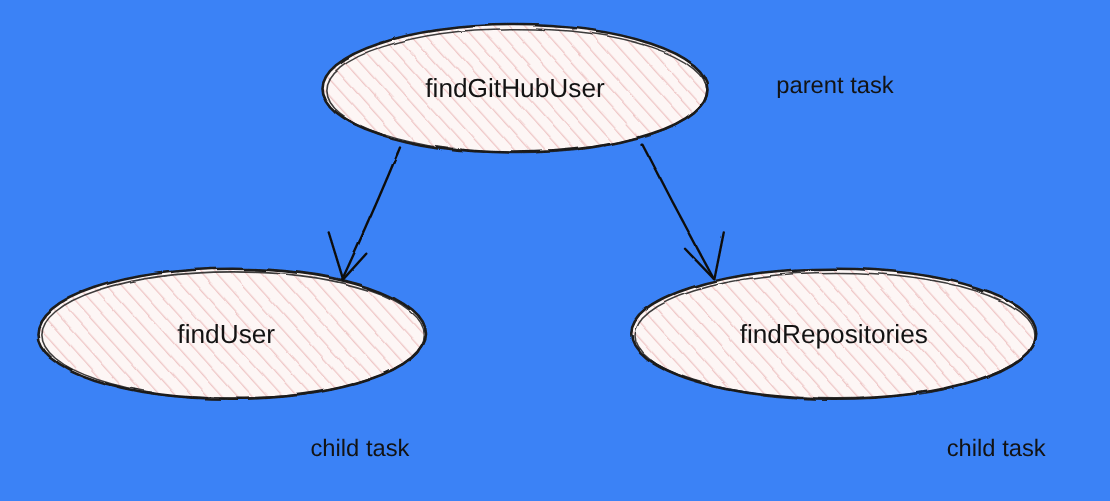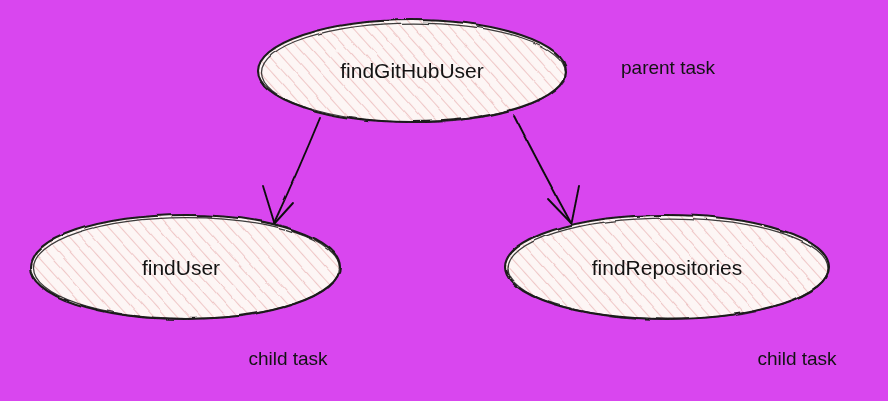--- a/index.html
+++ b/index.html
@@ -7,21 +7,21 @@
     padding: 0;
     background: #ffffff;
   }
   body {
     font-family: "Liberation Sans", sans-serif;
   }
   #canvas {
     position: relative;
     width: 888px;
     height: 401px;
-    background: #d946ef;
+    background: #3b82f6;
     overflow: hidden;
   }
   #diagram-svg {
     position: absolute;
     top: 0;
     left: 0;
     width: 888px;
     height: 401px;
     display: block;
   }

